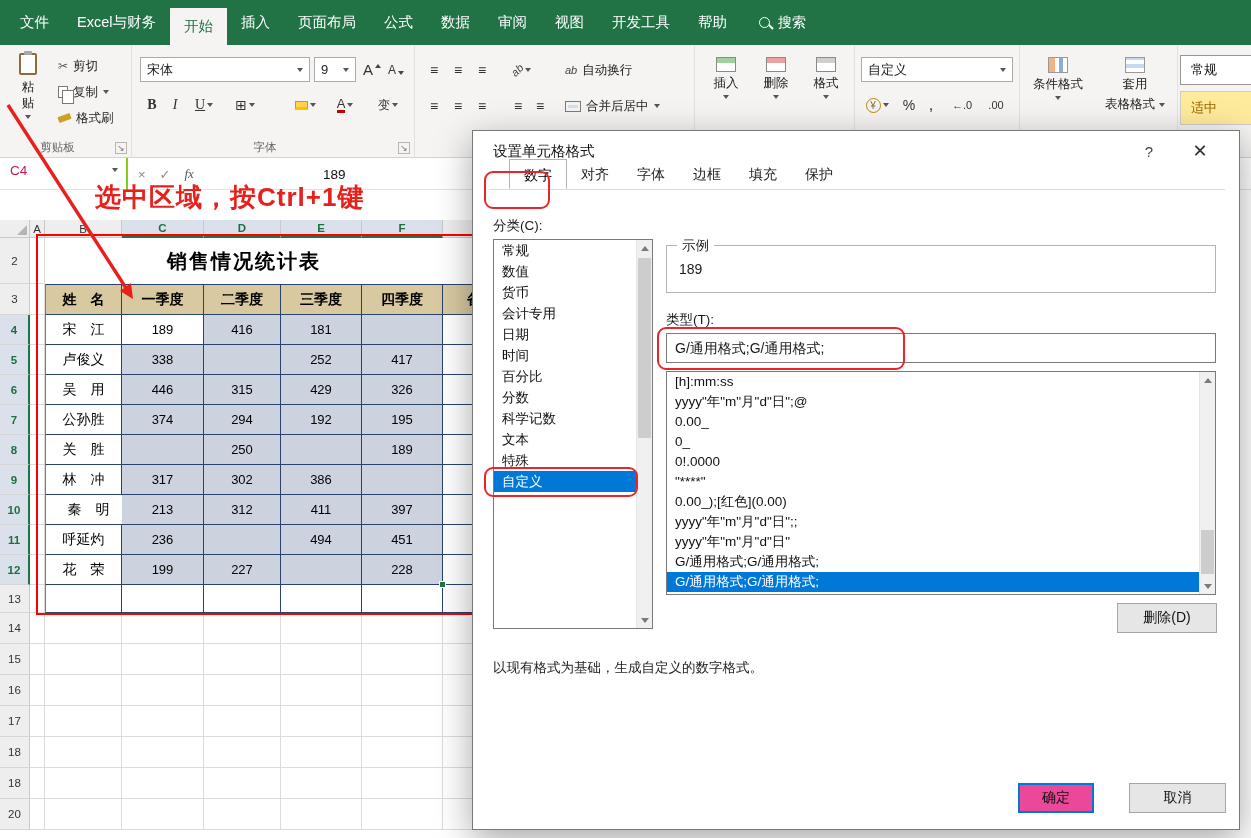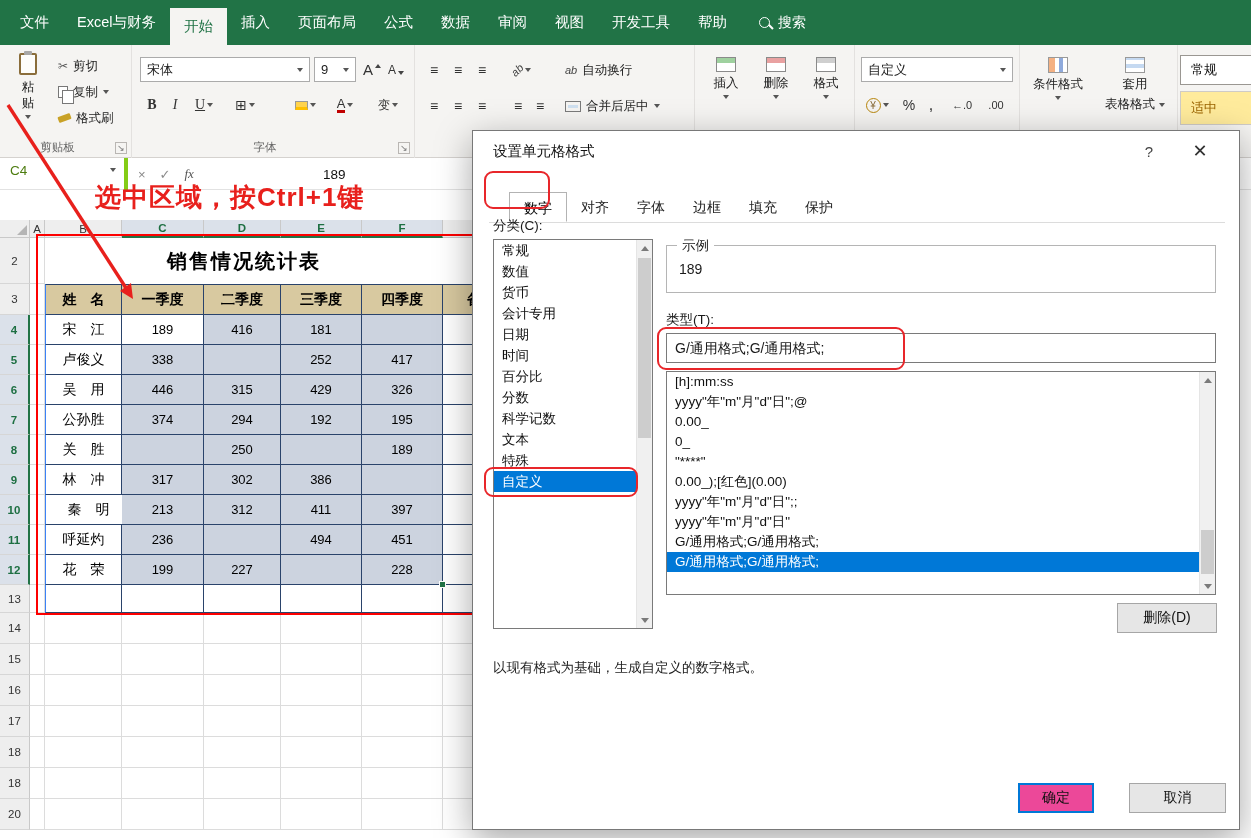--- a/index.html
+++ b/index.html
@@ -52,21 +52,21 @@
 .cells-icon.fmt{background:linear-gradient(#cfcfcf 0 5px,#fff 5px);}
 .coin{width:15px;height:15px;border-radius:50%;border:1px solid #b8860b;color:#8a6d3b;font-size:10px;display:inline-flex;align-items:center;justify-content:center;}
 .cf-icon{width:20px;height:16px;border:1px solid #999;background:linear-gradient(90deg,#f4b183 0 6px,#fff 6px 10px,#8faadc 10px 14px,#fff 14px);display:inline-block;}
 .tbl-icon{width:20px;height:16px;border:1px solid #999;background:repeating-linear-gradient(0deg,#fff 0 4px,#c5d9f1 4px 8px);display:inline-block;}
 .style-box{position:absolute;display:flex;align-items:center;padding-left:10px;font-size:13px;}
 .style-box.normal{background:#fff;border:1.5px solid #9a9792;color:#111;}
 .style-box.moderate{background:#ffeb9c;border:1px solid #cfcbc6;color:#9c6500;}
 
 
 .frow{position:absolute;left:0;top:158px;width:1251px;height:32px;background:#fff;border-bottom:1px solid #e2e2e2;z-index:4;}
-.namebox{position:absolute;left:0;top:0;width:128px;height:32px;border-right:4px solid #84cc16;display:flex;align-items:center;padding:0 8px 8px 10px;font-size:13.5px;color:#4d7c0f;}
+.namebox{position:absolute;left:0;top:0;width:128px;height:32px;border-right:2px solid #84cc16;display:flex;align-items:center;padding:0 8px 8px 10px;font-size:13.5px;color:#be185d;}
 .namebox .dd{margin-left:auto;}
 .fx-area{position:absolute;left:132px;top:0;height:32px;display:flex;align-items:center;gap:14px;padding-left:6px;color:#8a8a8a;font-size:13px;}
 .fxi.italic{font-style:italic;font-family:"Liberation Serif","DejaVu Serif",serif;color:#555;}
 .fvalue{position:absolute;left:323px;top:0;height:32px;display:flex;align-items:center;font-size:13.5px;color:#111;}
 
 
 .sheet{position:absolute;left:0;top:190px;width:1251px;height:648px;background:#fff;overflow:hidden;z-index:1;}
 .colhdr{background:#eeeeee;border-right:1px solid #c9c9c9;border-bottom:1px solid #c9c9c9;font-size:11.5px;color:#333;display:flex;align-items:center;justify-content:center;}
 .colhdr.sel{background:#dbe1ea;border-bottom:2px solid #217346;color:#1d6f42;font-weight:bold;}
 .corner-tri{position:absolute;right:2px;bottom:2px;width:0;height:0;border-left:10px solid transparent;border-bottom:10px solid #b5b5b5;}
@@ -87,21 +87,21 @@
 
 
 .red-note{position:absolute;left:95px;top:180px;font-size:26px;font-weight:bold;color:#e8201c;z-index:60;letter-spacing:1px;white-space:nowrap;}
 .red-arrow{position:absolute;left:0;top:95px;z-index:60;}
 
 
 .dialog{position:absolute;left:472px;top:130px;width:768px;height:700px;background:#fff;border:1px solid #787878;box-shadow:0 10px 34px rgba(0,0,0,.35);z-index:100;font-size:14px;color:#1a1a1a;}
 .dlg-title{position:absolute;left:20px;top:11px;font-size:14.5px;color:#111;}
 .dlg-help{position:absolute;left:656px;top:4px;width:40px;height:32px;display:flex;align-items:center;justify-content:center;color:#444;font-size:15px;}
 .dlg-close{position:absolute;left:700px;top:4px;width:54px;height:32px;display:flex;align-items:center;justify-content:center;font-size:18px;color:#333;}
-.dlg-tabs{position:absolute;left:16px;top:61px;height:31px;width:736px;display:flex;border-bottom:1px solid #dcdcdc;padding-left:20px;}
+.dlg-tabs{position:absolute;left:16px;top:28px;height:31px;width:736px;display:flex;border-bottom:1px solid #dcdcdc;padding-left:20px;}
 .dtab{padding:0 14px;line-height:30px;font-size:14px;color:#222;white-space:nowrap;}
 .dtab.active{background:#fff;border:1px solid #b3b3b3;border-bottom:1px solid #fff;color:#000;}
 .redbox{position:absolute;border:2.5px solid #e8262a;border-radius:9px;pointer-events:none;z-index:8;}
 .redbox-tab{left:11px;top:40px;width:66px;height:38px;}
 .redbox-cat{left:11px;top:336px;width:154px;height:30px;}
 .redbox-type{left:184px;top:196px;width:248px;height:43px;}
 .dlg-label{position:absolute;font-size:13.5px;}
 .cat-label{left:20px;top:86px;}
 .type-label{left:193px;top:180px;}
 .listbox{position:absolute;border:1px solid #7a7a7a;background:#fff;overflow:hidden;}
@@ -529,20 +529,21 @@
   <div class="listbox fmt-list">
     <div class="vscroll">
       <div class="sb-arrow sb-up"></div>
       <div class="sb-thumb" style="top:158px;height:44px"></div>
       <div class="sb-arrow sb-down"></div>
     </div>
   <div class="lb-item">[h]:mm:ss</div>
       <div class="lb-item">yyyy"年"m"月"d"日";@</div>
       <div class="lb-item">0.00_ </div>
       <div class="lb-item">0_ </div>
+      <div class="lb-item">0!.0000</div>
       <div class="lb-item">"****"</div>
       <div class="lb-item">0.00_);[红色](0.00)</div>
       <div class="lb-item">yyyy"年"m"月"d"日";;</div>
       <div class="lb-item">yyyy"年"m"月"d"日"</div>
       <div class="lb-item">G/通用格式;G/通用格式;</div>
       <div class="lb-item sel">G/通用格式;G/通用格式;</div>
     </div>
 
   <div class="btn del-btn">删除(D)</div>
   <div class="dlg-desc">以现有格式为基础，生成自定义的数字格式。</div>

